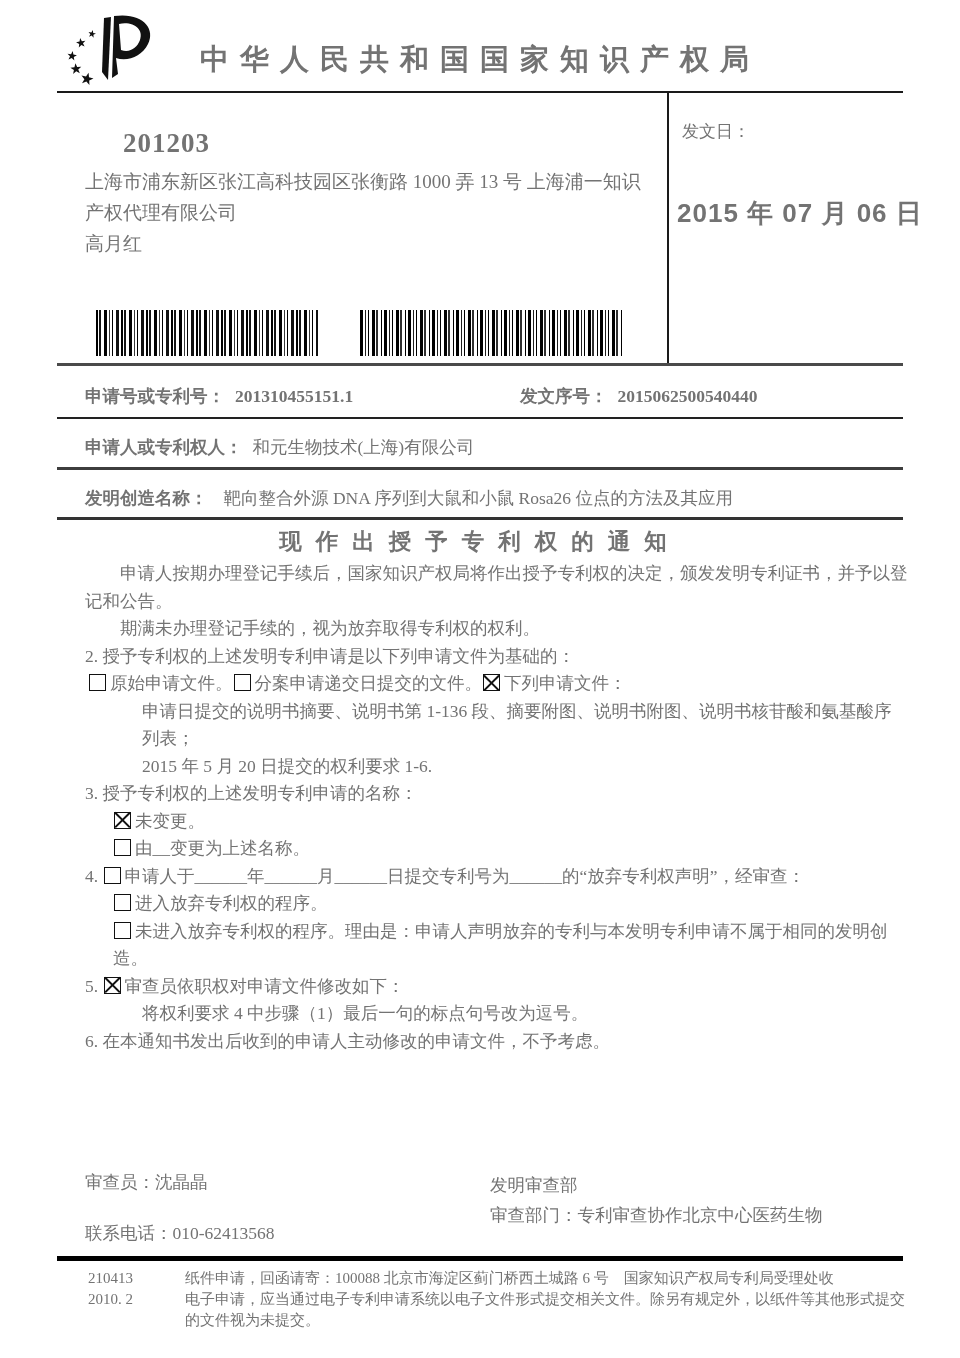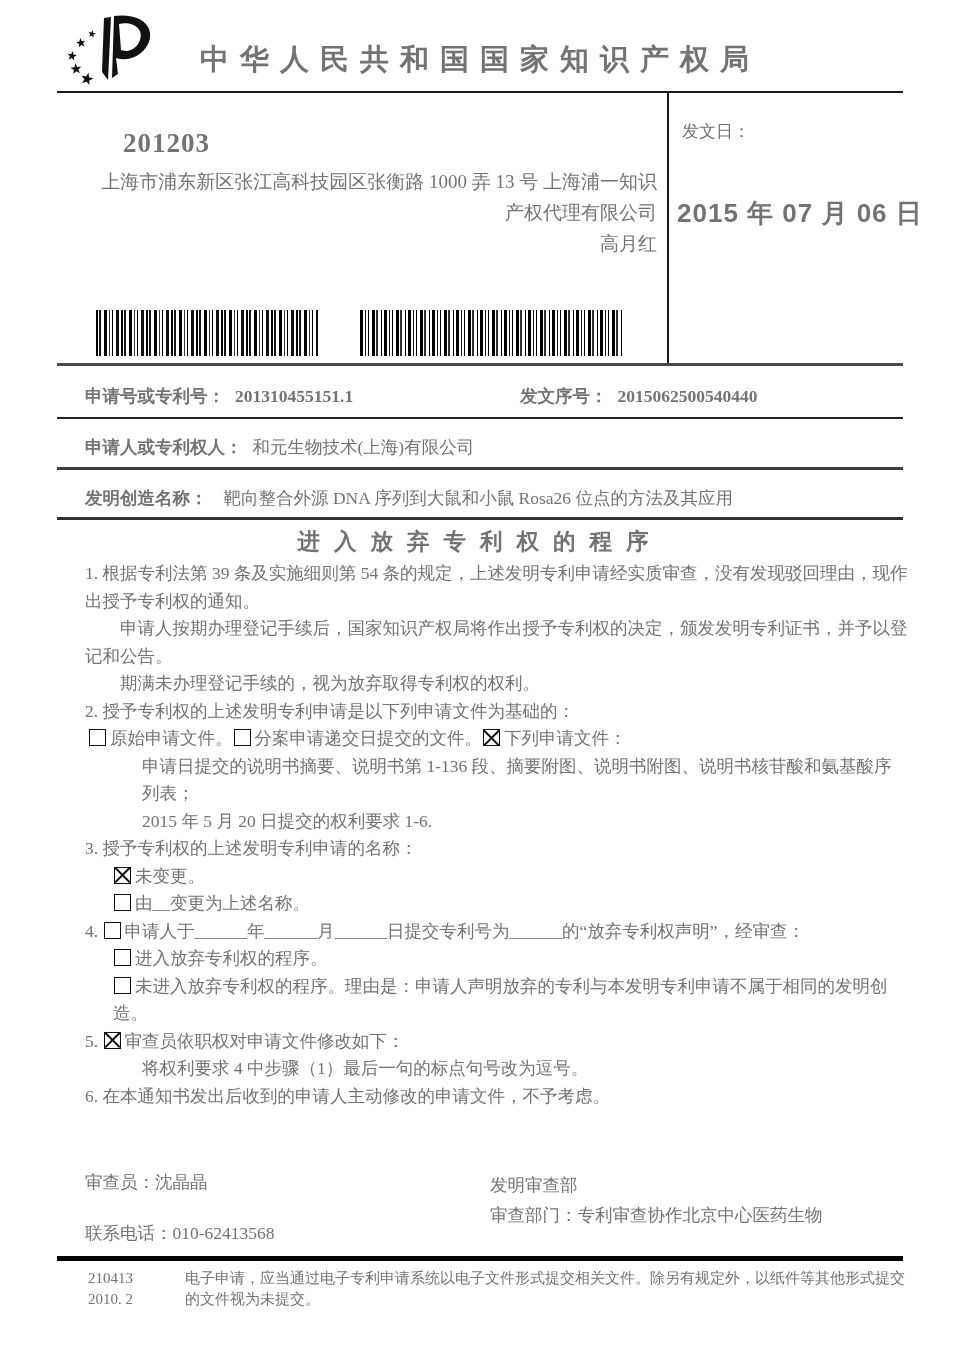--- a/index.html
+++ b/index.html
@@ -13,21 +13,21 @@
   
   .agency-title{
     position:absolute;left:170px;top:40px;width:620px;text-align:center;
     font-size:29px;font-weight:bold;letter-spacing:11px;white-space:nowrap;
   }
   .rule-top{left:57px;top:91px;width:846px;height:2px;}
   .v-divider{left:667px;top:92px;width:2px;height:272px;}
 
   
   .postcode{left:123px;top:128px;font-size:27px;font-weight:bold;letter-spacing:1px;}
-  .addr-block{left:85px;top:166px;width:572px;text-align:right;font-size:19px;line-height:31px;}
+  .addr-block{left:85px;top:166px;width:572px;text-align:left;font-size:19px;line-height:31px;}
   .issue-label{left:682px;top:120px;font-size:17px;}
   .issue-date{left:677px;top:196px;font-size:26px;font-weight:bold;
     font-family:"Liberation Sans","DejaVu Sans",sans-serif;letter-spacing:1px;white-space:nowrap;}
 
   
   .barcode{position:absolute;top:310px;height:46px;}
   .barcode-1{left:96px;width:222px;
     background:repeating-linear-gradient(90deg,#000 0 2px,#fff 2px 3px,#151515 3px 5px,#fff 5px 8px,#000 8px 11px,#fff 11px 13px,#3a3a3a 13px 14px,#fff 14px 16px,#000 16px 17px,#fff 17px 20px,#101010 20px 23px,#fff 23px 25px);}
   .barcode-2{left:360px;width:264px;
     background:repeating-linear-gradient(90deg,#000 0 3px,#fff 3px 5px,#202020 5px 6px,#fff 6px 8px,#000 8px 9px,#fff 9px 12px,#000 12px 15px,#fff 15px 16px,#303030 16px 18px,#fff 18px 21px,#000 21px 22px,#fff 22px 24px);}
@@ -123,23 +123,22 @@
   <div class="rule rule-3"></div>
   <div class="refrow row-applicant">
     <span class="lbl">申请人或专利权人：</span><span class="gap-s"></span><span>和元生物技术(上海)有限公司</span>
   </div>
   <div class="rule rule-4"></div>
   <div class="refrow row-invention">
     <span class="lbl">发明创造名称：</span><span class="gap-m"></span><span>靶向整合外源 DNA 序列到大鼠和小鼠 Rosa26 位点的方法及其应用</span>
   </div>
   <div class="rule rule-5"></div>
 
-  <div class="notice-title">进入放弃专利权的程序</div>
+  <div class="notice-title">现作出授予专利权的通知</div>
   <div class="notice-body" id="notice-body">
-      <div class="bline "><span>1. 根据专利法第 39 条及实施细则第 54 条的规定，上述发明专利申请经实质审查，没有发现驳回理由，现作出授予专利权的通知。</span></div>
       <div class="bline indent-first"><span>申请人按期办理登记手续后，国家知识产权局将作出授予专利权的决定，颁发发明专利证书，并予以登记和公告。</span></div>
       <div class="bline indent-first"><span>期满未办理登记手续的，视为放弃取得专利权的权利。</span></div>
       <div class="bline "><span>2. 授予专利权的上述发明专利申请是以下列申请文件为基础的：</span></div>
       <div class="bline ind1"><span class="cb"></span><span>原始申请文件。</span><span class="cb"></span><span>分案申请递交日提交的文件。</span><span class="cb checked"></span><span>下列申请文件：</span></div>
       <div class="bline ind3"><span>申请日提交的说明书摘要、说明书第 1-136 段、摘要附图、说明书附图、说明书核苷酸和氨基酸序列表；</span></div>
       <div class="bline ind3"><span>2015 年 5 月 20 日提交的权利要求 1-6.</span></div>
       <div class="bline "><span>3. 授予专利权的上述发明专利申请的名称：</span></div>
       <div class="bline ind2"><span class="cb checked"></span><span>未变更。</span></div>
       <div class="bline ind2"><span class="cb"></span><span>由__变更为上述名称。</span></div>
       <div class="bline "><span>4. </span><span class="cb"></span><span>申请人于______年______月______日提交专利号为______的“放弃专利权声明”，经审查：</span></div>
@@ -160,16 +159,17 @@
   <div class="signoff so-phone">
     <span>联系电话：</span><span>010-62413568</span>
   </div>
 
   <div class="rule rule-footer"></div>
   <div class="footer-codes">
     <div>210413</div>
     <div>2010. 2</div>
   </div>
   <div class="footer-text">
+    <div>纸件申请，回函请寄：100088  北京市海淀区蓟门桥西土城路 6 号　国家知识产权局专利局受理处收</div>
     <div>电子申请，应当通过电子专利申请系统以电子文件形式提交相关文件。除另有规定外，以纸件等其他形式提交的文件视为未提交。</div>
   </div>
 
 </div>
 
 </body></html>

